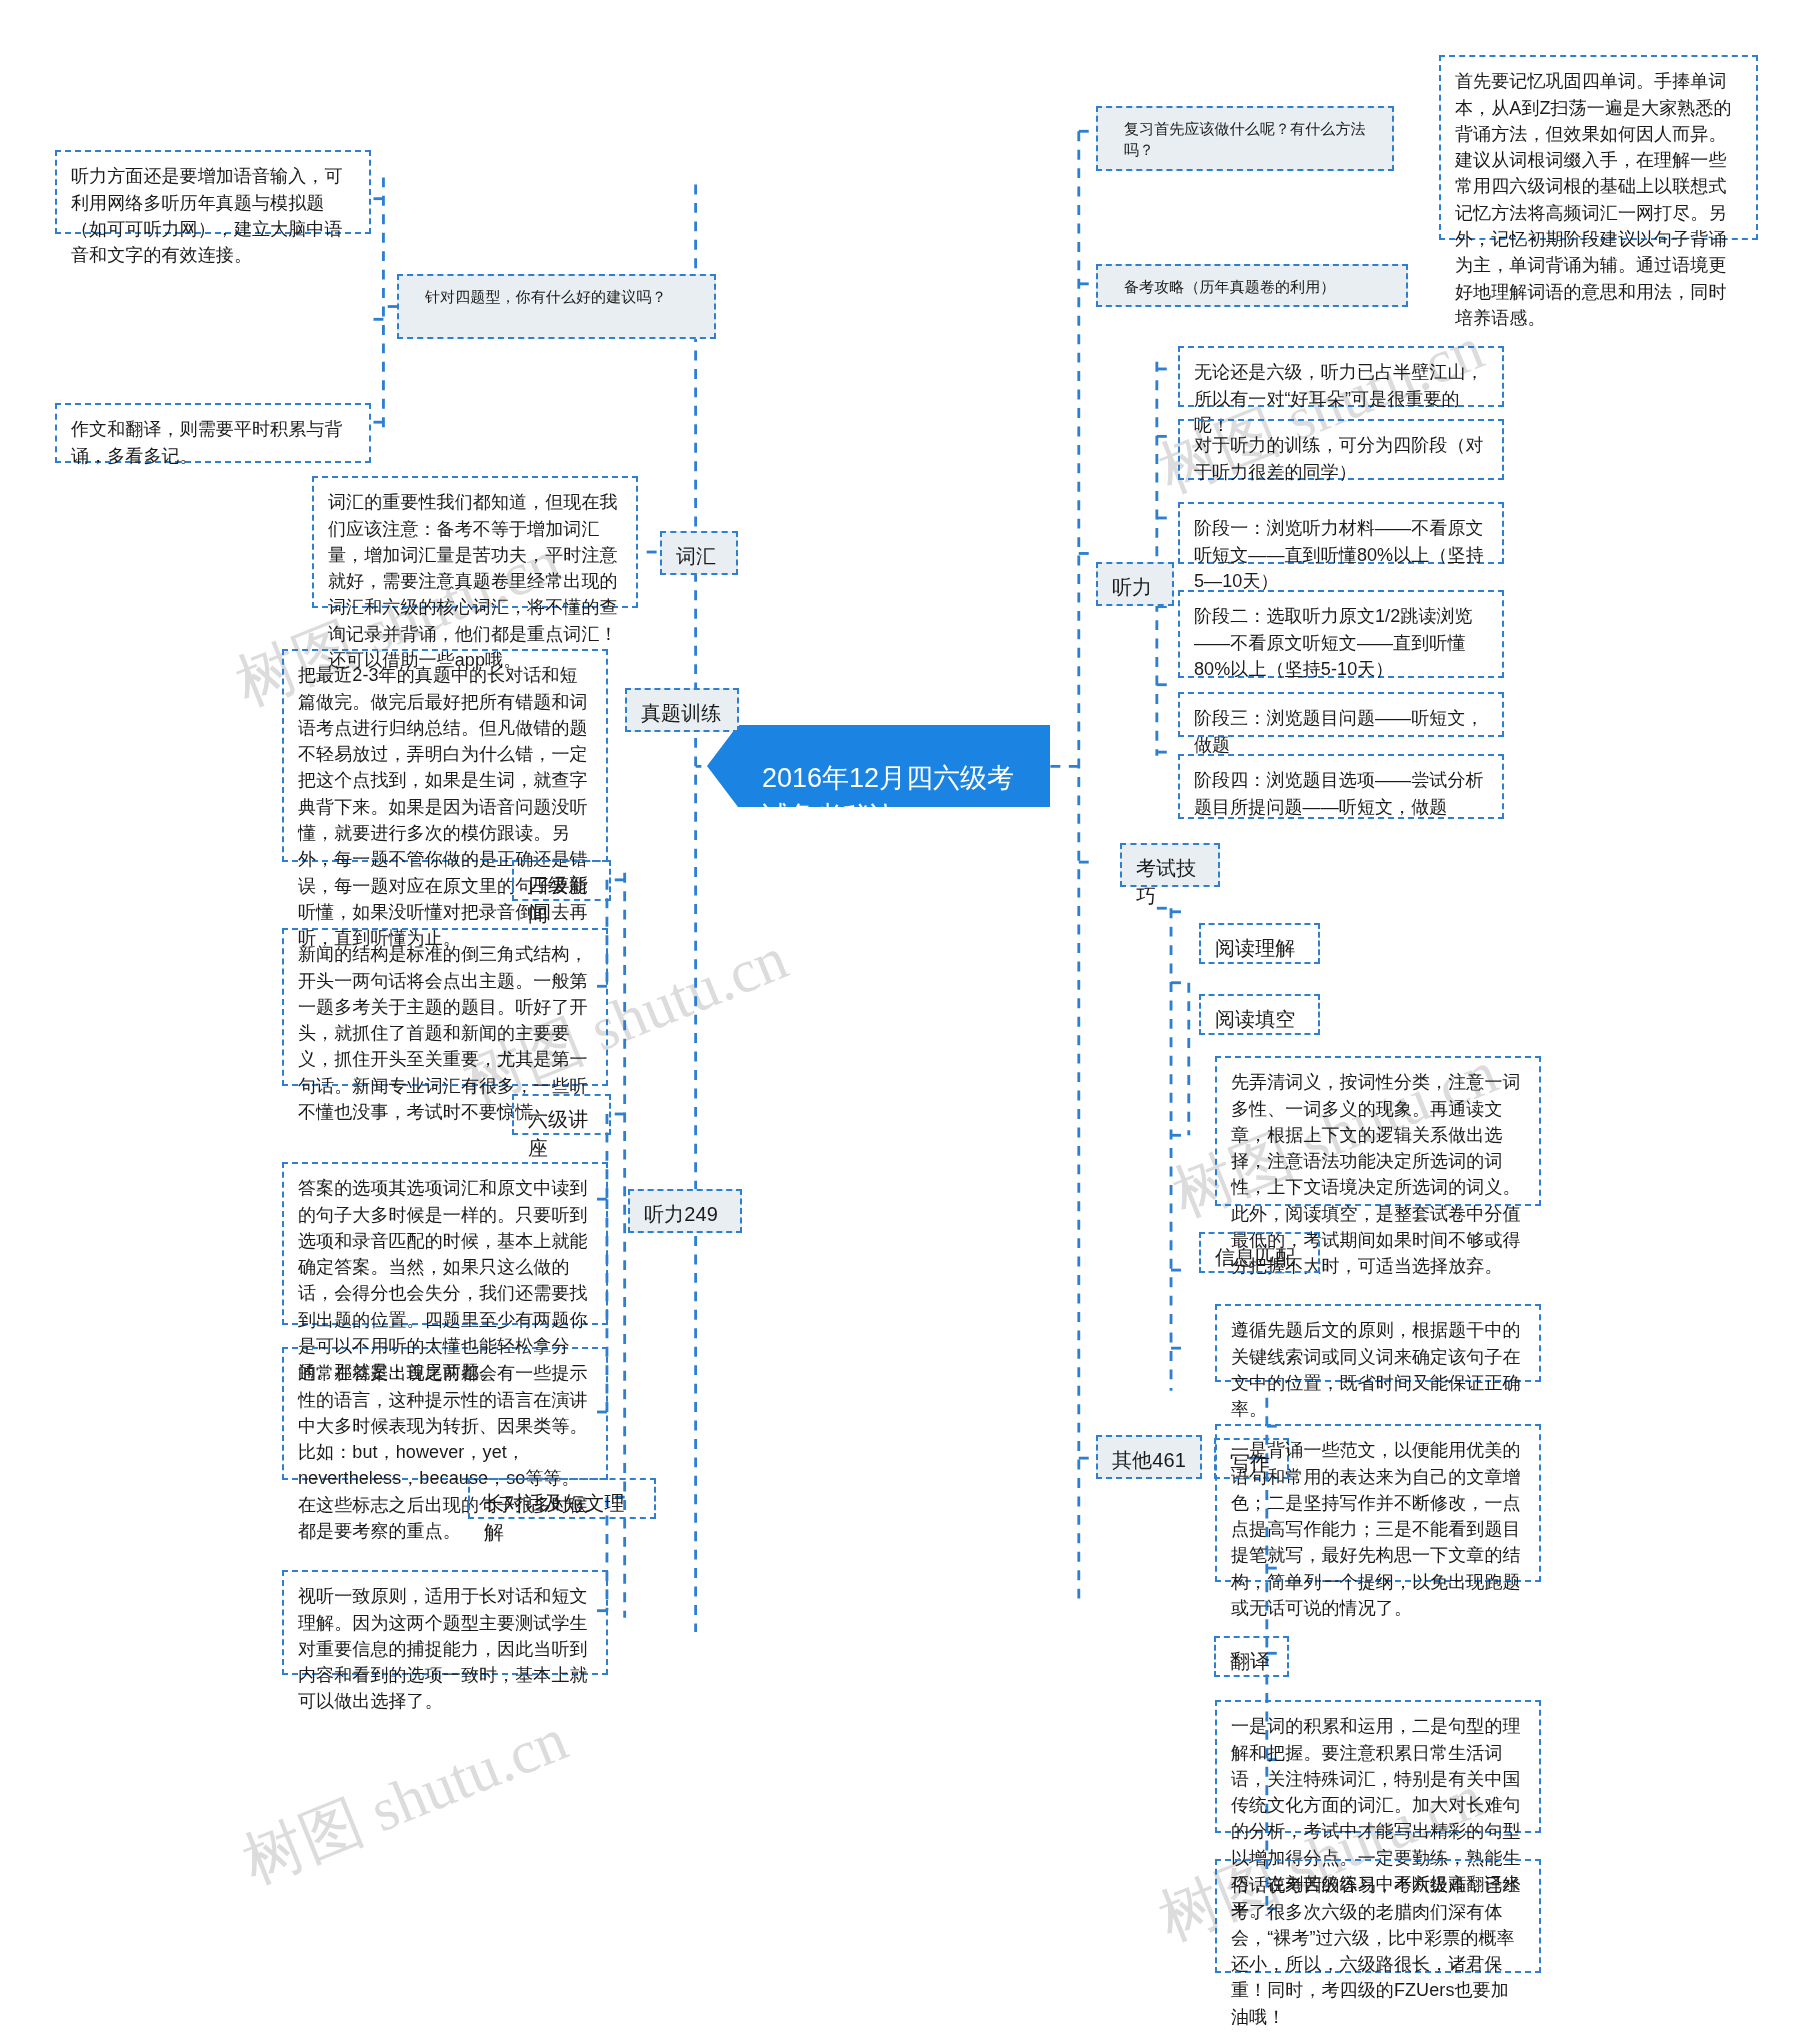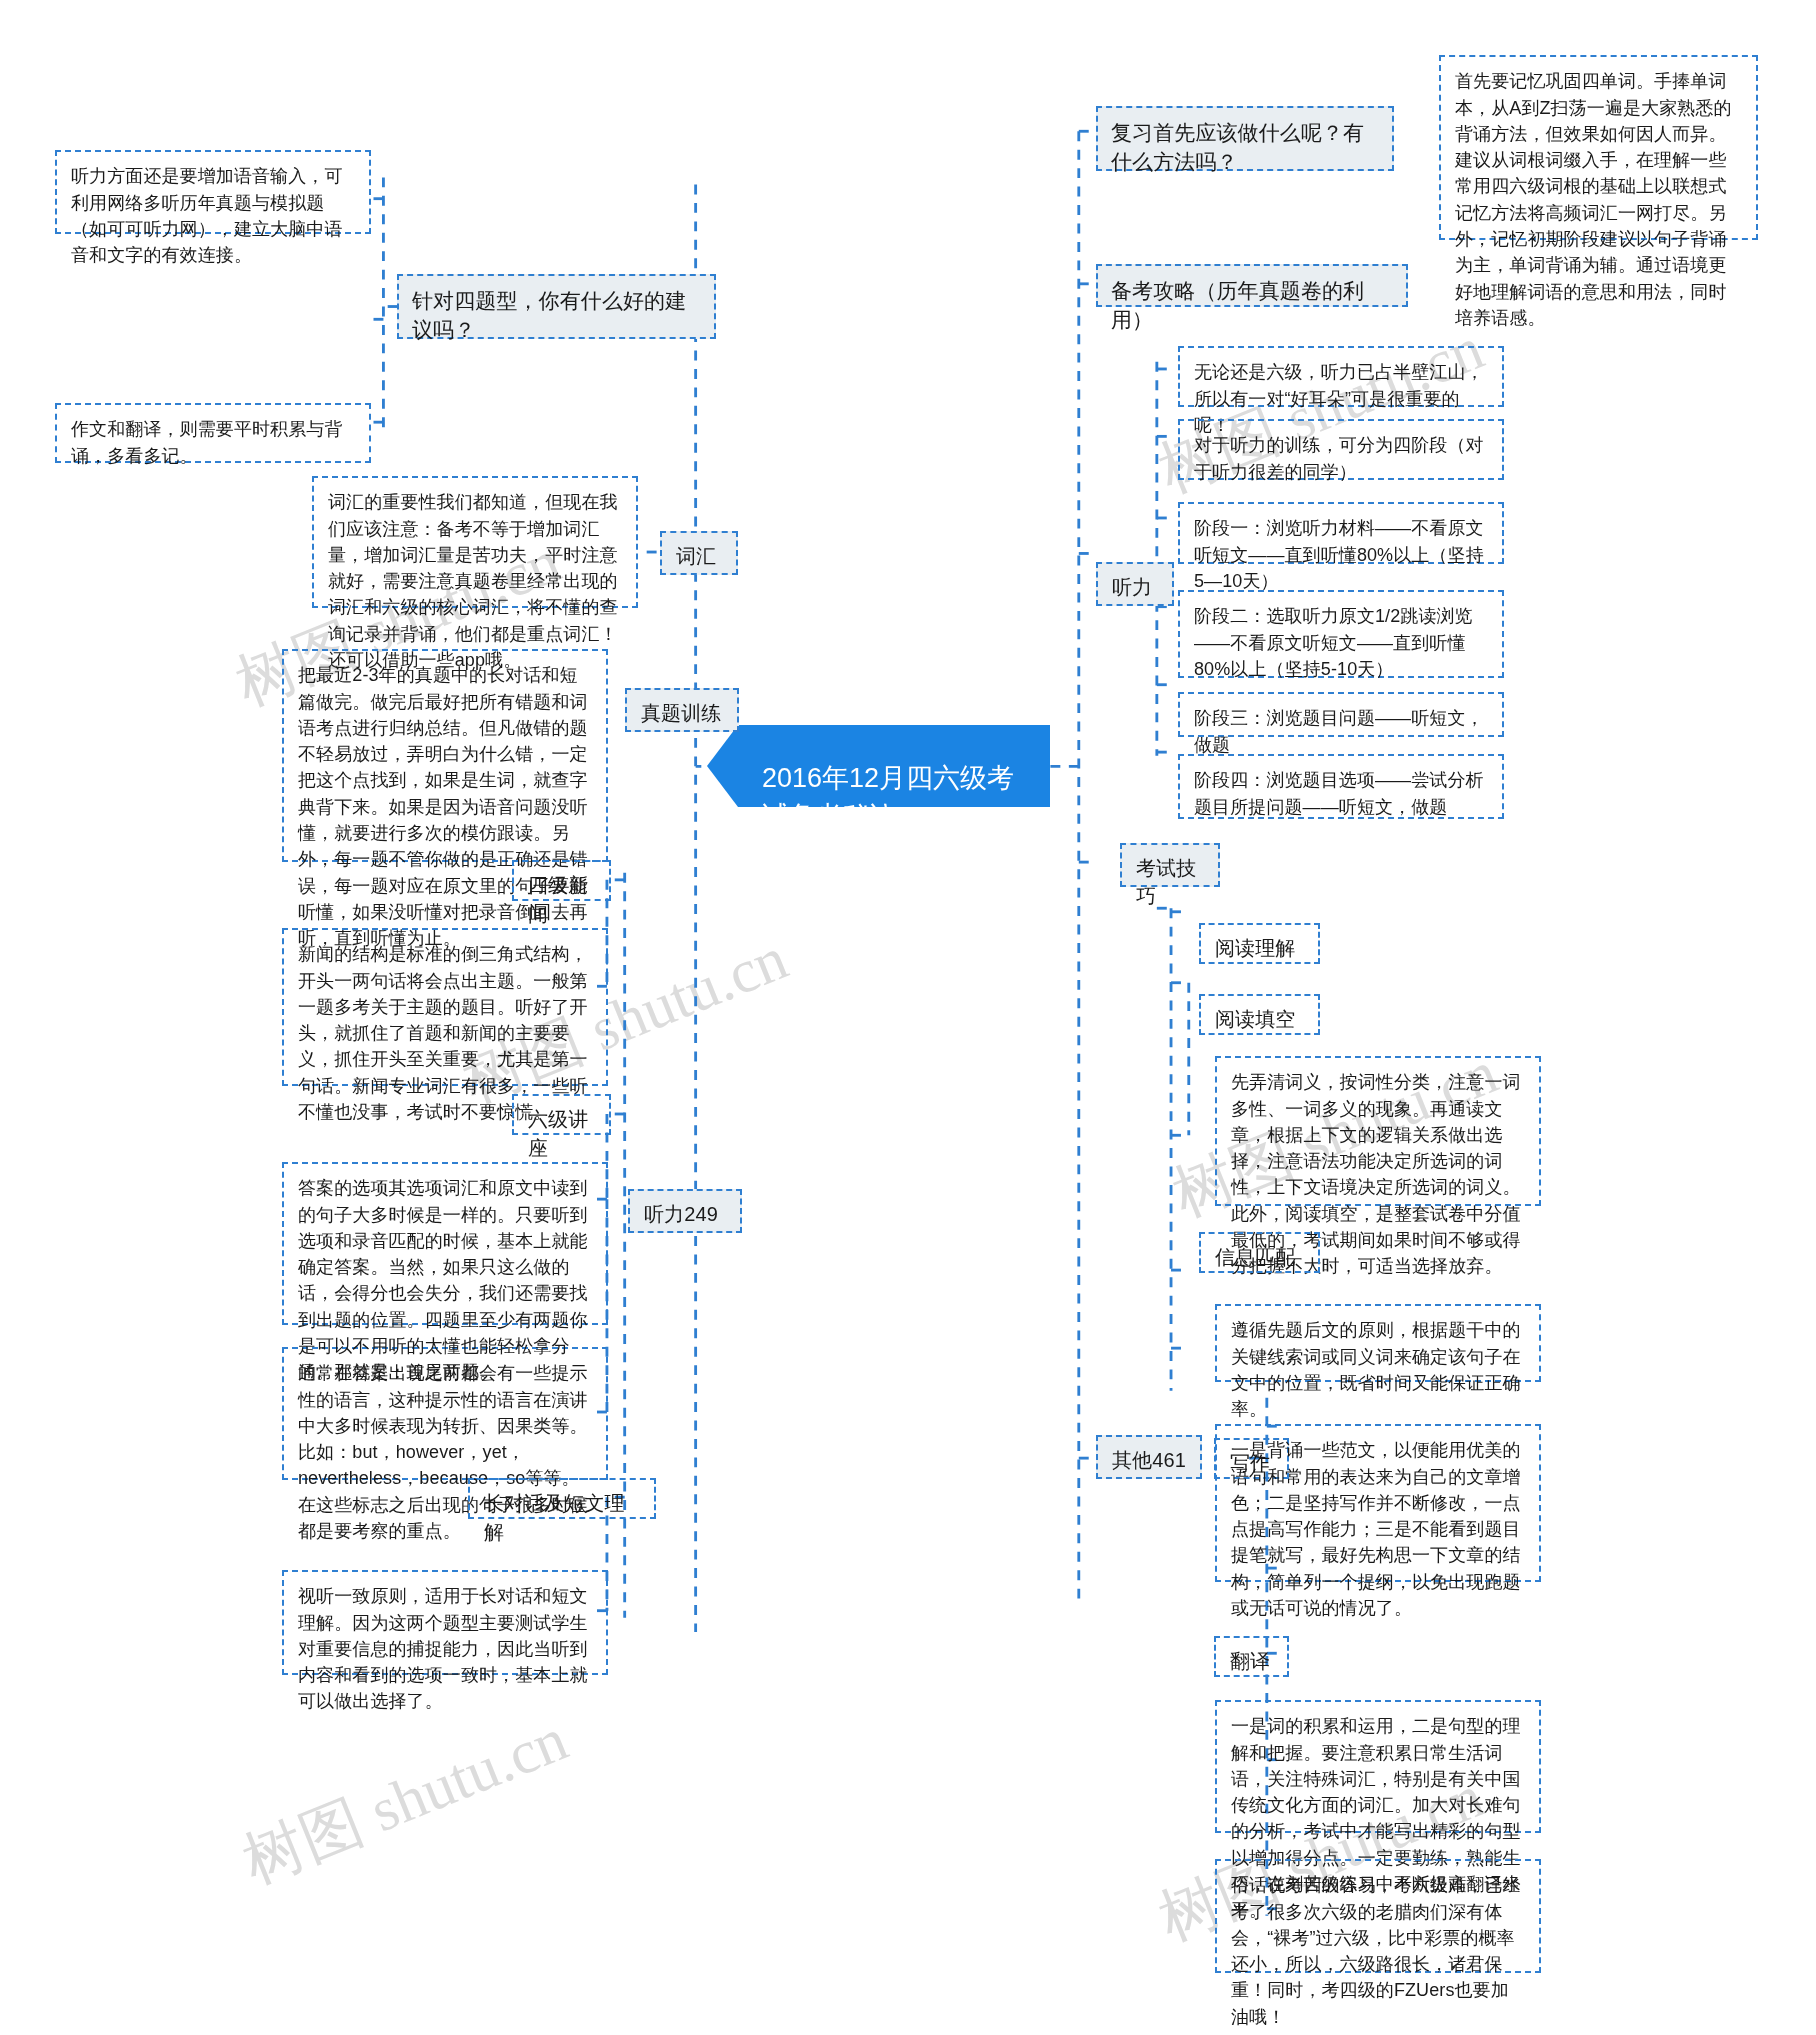--- a/index.html
+++ b/index.html
@@ -36,22 +36,22 @@
     color:#1a1a1a;
     font-size:18px;
     line-height:1.46;
     padding:11.4px 12.8px 11.4px 14px;
     background:transparent;
     letter-spacing:0.1px;
   }
   .node.leaf{font-size:18px;}
   .node.topic{
     background:#e9eef2;
-    padding:10px 13px;
-    font-size:21px;
+    padding:10px 26px;
+    font-size:15px;
     line-height:1.4;
   }
   .node.small{font-size:20px;padding:8.5px 14px;}
 
   
   .root{
     position:absolute;
     background:#1b84e3;
     color:#ffffff;
     font-size:27px;

